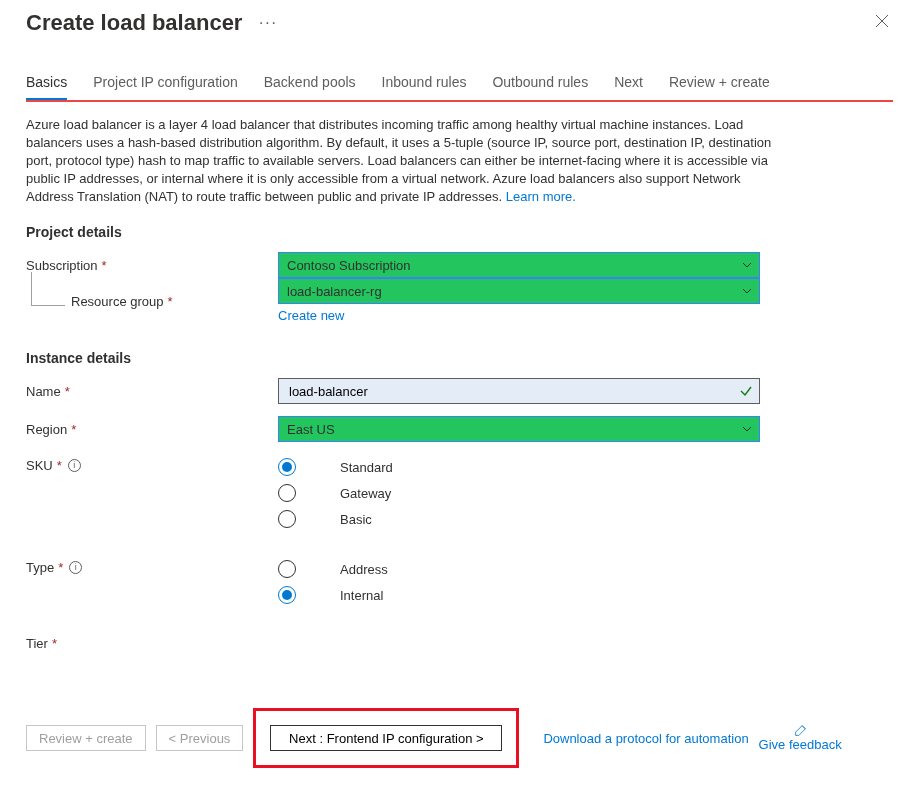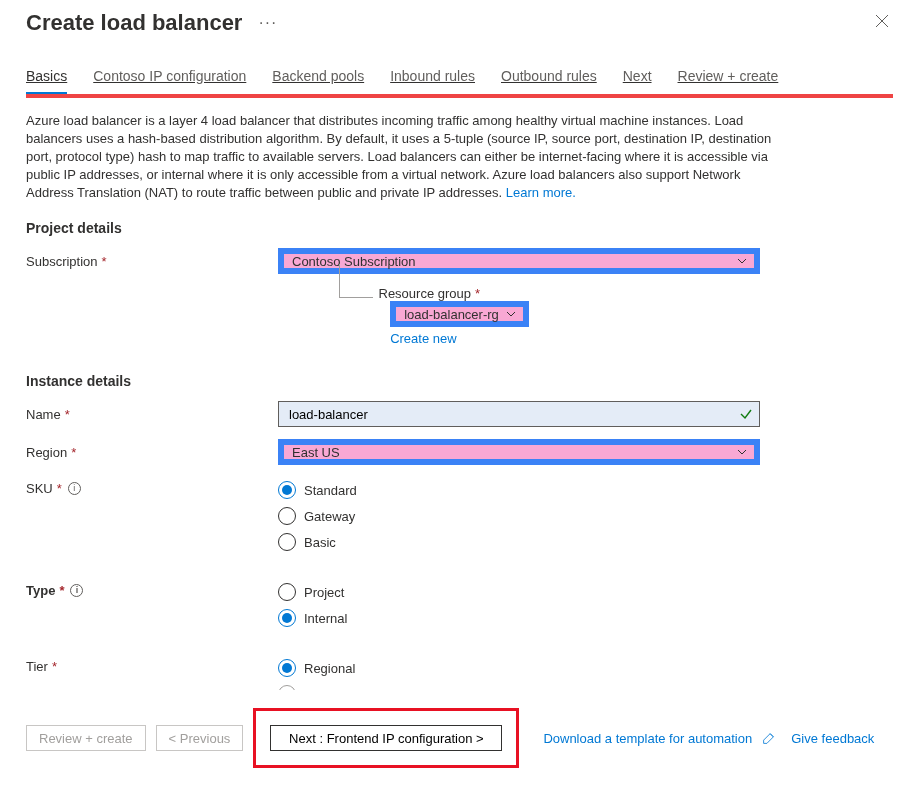--- a/index.html
+++ b/index.html
@@ -3,75 +3,75 @@
 <meta charset="utf-8">
 <style>
   * { box-sizing: border-box; }
   html, body { margin: 0; padding: 0; font-family: "Segoe UI", Arial, sans-serif; color: #323130; }
   body { width: 919px; height: 790px; position: relative; background: #fff; }
   .page { padding: 10px 26px 0 26px; }
   .header { display: flex; align-items: flex-start; justify-content: space-between; padding-bottom: 24px; }
   .title { font-size: 22px; font-weight: 600; color: #323130; }
   .dots { font-size: 16px; color: #605e5c; margin-left: 16px; letter-spacing: 1px; }
   .close { font-size: 16px; color: #605e5c; cursor: pointer; padding: 4px; }
-  .tabs { display: flex; gap: 26px; border-bottom: 4px solid #ef4444; margin-top: 8px; text-decoration: underline; }
+  .tabs { display: flex; gap: 26px; border-bottom: 2px solid #ef4444; margin-top: 14px; }
   .tab { padding: 0 0 8px 0; font-size: 14px; color: #605e5c; cursor: pointer; border-bottom: 2px solid transparent; }
   .tab.active { color: #323130; border-bottom: 2px solid #0078d4; font-weight: 400; }
   .desc { font-size: 13px; line-height: 18px; margin-top: 14px; max-width: 760px; }
   .learn { color: #0078d4; cursor: pointer; }
   .section-h { font-size: 14px; font-weight: 600; margin-top: 18px; }
   .row { display: flex; align-items: center; margin-top: 12px; min-height: 26px; }
   .row.align-top { align-items: flex-start; }
   .lbl-col { width: 252px; font-size: 13px; display: flex; align-items: center; flex-shrink: 0; }
   .lbl-indent { position: relative; padding-left: 45px; }
   .control-col { flex: 1; max-width: 482px; }
   .link-under { font-size: 13px; color: #0078d4; cursor: pointer; margin-top: 4px; display: inline-block; }
   .req { color: #a4262c; margin-left: 4px; }
   .info-icon { display:inline-flex; align-items:center; justify-content:center; width:13px; height:13px; border:1px solid #605e5c; border-radius:50%; font-size:9px; color:#605e5c; margin-left:6px; cursor:pointer; line-height:1; }
-  .select-box { position: relative; width: 100%; height: 26px; border: 6px solid #3b82f6; background: #f9a8d4; display: flex; align-items: center; padding: 0 24px 0 8px; font-size: 13px; cursor: pointer; }
+  .select-box { position: relative; width: 100%; height: 26px; border: 1px solid #3b82f6; background: #22c55e; display: flex; align-items: center; padding: 0 24px 0 8px; font-size: 13px; cursor: pointer; }
   .select-box .chev { position: absolute; right: 6px; top: 50%; transform: translateY(-50%); pointer-events: none; }
   .input-box { position: relative; width: 100%; height: 26px; border: 1px solid #605e5c; background: #e4ecf7; padding: 0 26px 0 8px; font-size: 13px; display: flex; align-items: center; }
   .input-el { border: none; background: transparent; outline: none; width: 100%; font-size: 13px; font-family: inherit; }
   .check-ok { position: absolute; right: 6px; top: 50%; transform: translateY(-50%); color: #107c10; }
-  .radio-line { display: flex; align-items: center; font-size: 13px; height: 26px; cursor: pointer; }
+  .radio-line { display: flex; align-items: center; font-size: 13px; height: 26px; cursor: pointer; gap: 36px; }
   .radio-line.disabled { color: #a19f9d; cursor: default; }
   .radio-outer { width: 18px; height: 18px; border: 1px solid #323130; border-radius: 50%; margin-right: 8px; display: flex; align-items: center; justify-content: center; background:#fff; }
   .radio-line.disabled .radio-outer { border-color: #a19f9d; }
   .radio-outer.checked { border-color: #0078d4; }
   .radio-outer.checked::after { content:""; width:10px; height:10px; background:#0078d4; border-radius:50%; }
   .tree-elbow { position:absolute; left:5px; top:-22px; width:34px; height:34px; border-left:1px solid #a19f9d; border-bottom:1px solid #a19f9d; }
   .footer { position: absolute; left: 0; right: 0; bottom: 0; padding: 18px 26px 22px 26px; display:flex; align-items:center; gap: 10px; background:#fff; }
   .btn { height: 26px; border: 1px solid #8a8886; background: #fff; font-size: 13px; padding: 0 12px; display:flex; align-items:center; cursor:pointer; font-family:inherit; }
   .btn.disabled { color: #a19f9d; border-color: #c8c6c4; cursor: default; }
   .btn.primary { border-color: #323130; }
   .next-wrap { border: 3px solid #e81123; padding: 14px; }
   .foot-link { color: #0078d4; font-size: 13px; cursor: pointer; }
   .foot-spacer { width: 4px; }
-  .feedback { display:flex; align-items:center; gap:16px; }
+  .feedback { display:flex; align-items:center; gap:0;flex-direction:column; }
   .chev svg, .check-ok svg, .feedback svg { display:block; }
 </style>
 </head>
 <body>
 
 <div class="page">
   <div class="header">
     <div style="display:flex;align-items:center;">
       <div class="title">Create load balancer</div>
       <div class="dots">···</div>
     </div>
     <div class="close">
       <svg width="14" height="14" viewBox="0 0 14 14">
           <path d="M1 1 L13 13 M13 1 L1 13" stroke="#605e5c" stroke-width="1"></path>
         </svg>
     </div>
   </div>
 
   <div class="tabs">
     <div class="tab active">Basics</div>
-    <div class="tab">Contoso IP configuration</div>
+    <div class="tab">Project IP configuration</div>
     <div class="tab">Backend pools</div>
     <div class="tab">Inbound rules</div>
     <div class="tab">Outbound rules</div>
     <div class="tab">Next</div>
     <div class="tab">Review + create</div>
   </div>
 
   <div class="desc">
     <span>Azure load balancer is a layer 4 load balancer that distributes incoming traffic among healthy virtual machine instances. Load balancers uses a hash-based distribution algorithm. By default, it uses a 5-tuple (source IP, source port, destination IP, destination port, protocol type) hash to map traffic to available servers. Load balancers can either be internet-facing where it is accessible via public IP addresses, or internal where it is only accessible from a virtual network. Azure load balancers also support Network Address Translation (NAT) to route traffic between public and private IP addresses.  </span>
     <span class="learn">Learn more.</span>
@@ -89,21 +89,21 @@
         <span>Contoso Subscription</span>
         <span class="chev">
           <svg width="12" height="12" viewBox="0 0 12 12">
               <path d="M2 4 L6 8 L10 4" fill="none" stroke="#323130" stroke-width="1"></path>
             </svg>
         </span>
       </div>
     </div>
   </div>
 
-  <div class="row" style="margin-top:12px;flex-direction:column;">
+  <div class="row" style="margin-top:0;">
     <div class="lbl-col lbl-indent">
       <span class="tree-elbow"></span>
       <span>Resource group</span>
       <span class="req">*</span>
     </div>
     <div class="control-col">
       <div class="select-box">
         <span>load-balancer-rg</span>
         <span class="chev">
           <svg width="12" height="12" viewBox="0 0 12 12">
@@ -167,63 +167,53 @@
         <span>Gateway</span>
       </div>
       <div class="radio-line">
         <span class="radio-outer"></span>
         <span>Basic</span>
       </div>
     </div>
   </div>
 
   <div class="row align-top" style="margin-top:24px;">
-    <div class="lbl-col" style="padding-top:4px;font-weight:bold;">
+    <div class="lbl-col" style="padding-top:4px;">
       <span>Type</span>
       <span class="req">*</span>
       <span class="info-icon">i</span>
     </div>
     <div class="control-col">
       <div class="radio-line">
         <span class="radio-outer"></span>
-        <span>Project</span>
+        <span>Address</span>
       </div>
       <div class="radio-line">
         <span class="radio-outer checked"></span>
         <span>Internal</span>
       </div>
     </div>
   </div>
 
   <div class="row align-top" style="margin-top:24px;">
     <div class="lbl-col" style="padding-top:4px;">
       <span>Tier</span>
       <span class="req">*</span>
-    </div>
-    <div class="control-col">
-      <div class="radio-line">
-        <span class="radio-outer checked"></span>
-        <span>Regional</span>
-      </div>
-      <div class="radio-line disabled">
-        <span class="radio-outer"></span>
-        <span>Global</span>
-      </div>
     </div>
   </div>
 
 </div>
 
 <div class="footer">
   <button class="btn disabled">Review + create</button>
   <button class="btn disabled">&lt; Previous</button>
   <div class="next-wrap">
     <button class="btn primary" style="width:232px;justify-content:center;">Next : Frontend IP configuration &gt;</button>
   </div>
   <div class="foot-spacer"></div>
-  <span class="foot-link">Download a template for automation</span>
+  <span class="foot-link">Download a protocol for automation</span>
   <span class="foot-link feedback">
     <svg width="13" height="13" viewBox="0 0 16 16">
         <path d="M2 10 L2 14 L6 14 L14 6 L10 2 Z M10 2 L14 6" fill="none" stroke="#0078d4" stroke-width="1"></path>
       </svg>
     <span>Give feedback</span>
   </span>
 </div>
 
 </body></html>

